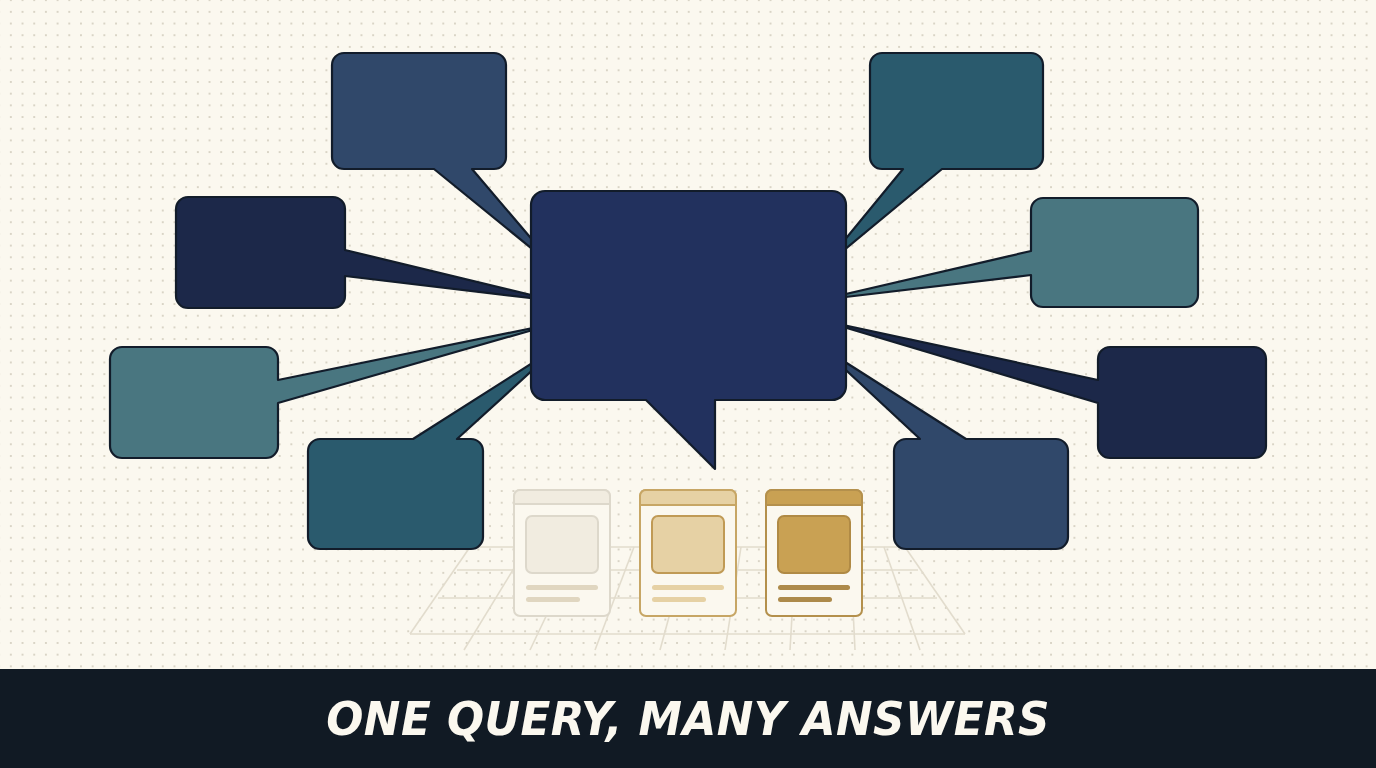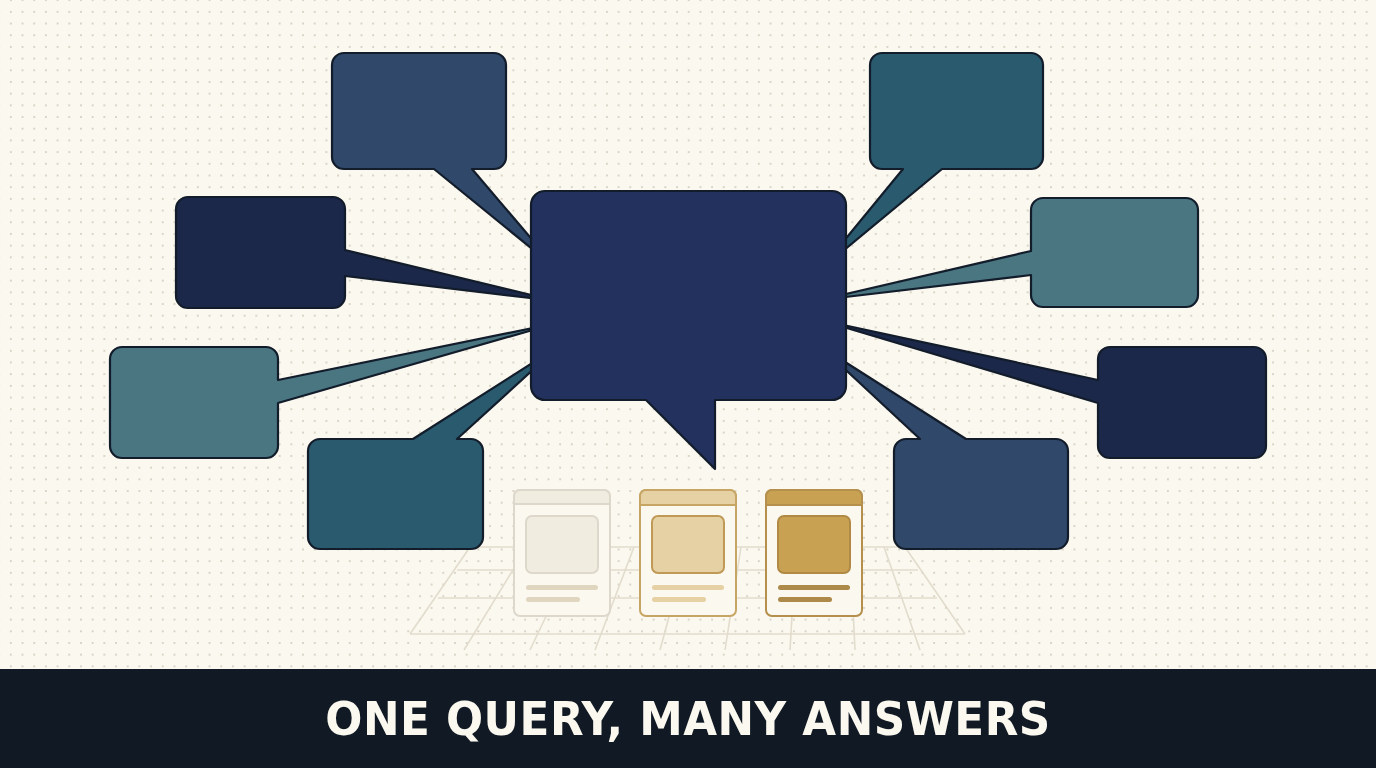--- a/index.html
+++ b/index.html
@@ -9,21 +9,21 @@
       background-image: radial-gradient(circle, #d9d4c6 0.9px, transparent 1.3px);
       background-size: 11.7px 11.7px;
       background-position: 5px 6px;
       font-family: "DejaVu Sans", sans-serif;
     }
     .stage { position: absolute; left: 0; top: 0; width: 1376px; height: 669px; }
     svg.art { position: absolute; left: 0; top: 0; }
     .title-bar {
       position: absolute; left: 0; top: 669px; width: 1376px; height: 99px;
       background: #111a24;
-      display: flex; align-items: center; justify-content: center;
+      display: flex; align-items: center; justify-content: center; font-style: italic;
     }
     .title-text {
       color: #fbf8ef; font-family: "DejaVu Sans", sans-serif;
       font-weight: bold; font-size: 47px; letter-spacing: 0.5px;
       transform: scaleX(0.93);
     }
   </style>
 </head>
 <body>
 

